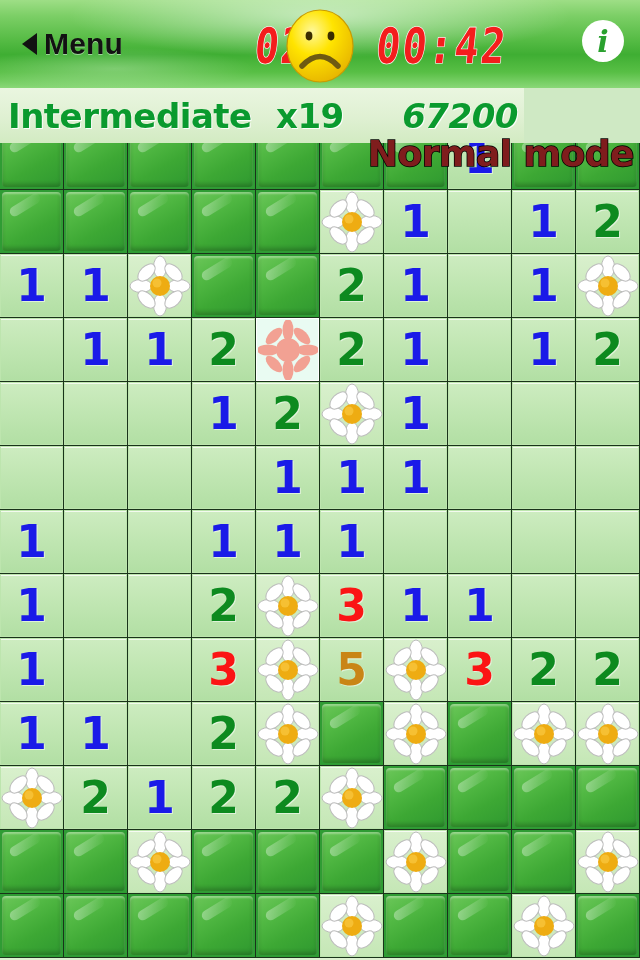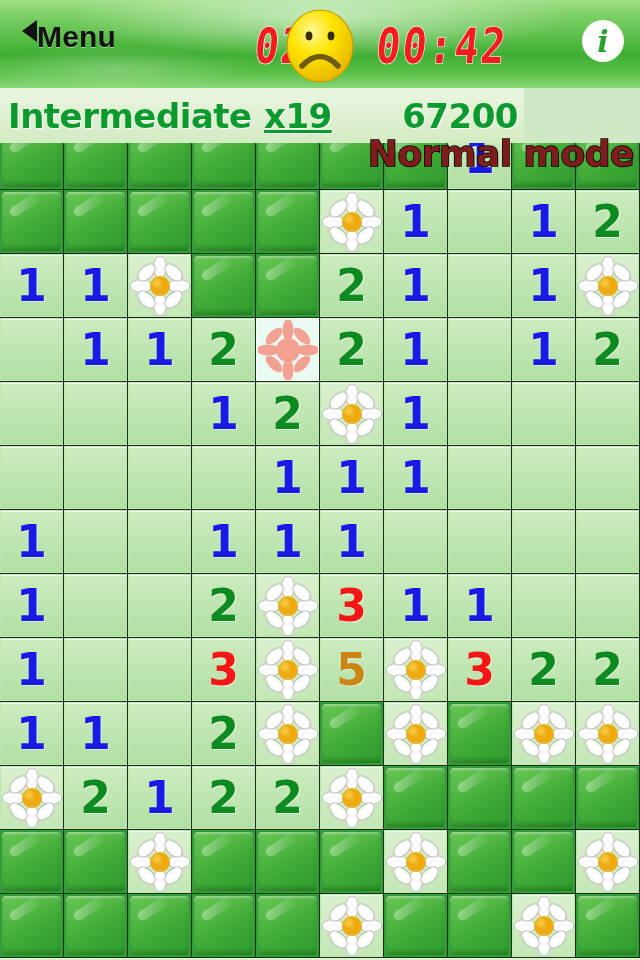--- a/index.html
+++ b/index.html
@@ -20,21 +20,21 @@
   }
   #topbar:before{
     content:""; position:absolute; left:0; top:0; width:640px; height:88px;
     background:
       radial-gradient(ellipse 360px 60px at 50% 18%, rgba(255,255,255,.55), rgba(255,255,255,0) 70%),
       radial-gradient(ellipse 200px 30px at 18% 78%, rgba(255,255,255,.25), rgba(255,255,255,0) 70%);
     pointer-events:none;
   }
   #menu-btn{
     position:absolute; left:22px; top:20px; height:48px;
-    display:flex; align-items:flex-start; 
+    display:flex; align-items:center; gap:7px;
     color:#121212; font-size:30px; font-weight:bold;
     letter-spacing:.2px;
     text-shadow:0 1px 0 rgba(255,255,255,.45);
     z-index:4;
   }
   #menu-arrow{
     width:0;height:0;
     border-top:11px solid transparent;
     border-bottom:11px solid transparent;
     border-right:15px solid #121212;
@@ -71,22 +71,22 @@
   }
   .statustxt{
     position:absolute; top:2px;
     font-size:34px; font-weight:bold; color:#0a9a2e;
     font-family:"DejaVu Sans", sans-serif;
     text-shadow:1px 1px 0 rgba(255,255,255,.9);
     line-height:52px;
     letter-spacing:-.5px;
   }
   #difficulty{ left:8px; }
-  #multiplier{ left:264px;text-decoration:underline; }
-  #score{ right:6px; }
+  #multiplier{ left:276px; }
+  #score{ right:6px;font-style:italic; }
 
   
   #board{
     position:absolute; left:0; top:143px; width:640px; height:817px;
     background:#ddf0d0;
     overflow:hidden;
   }
   #grid{
     position:absolute; left:0; top:-17px;
     width:640px;

